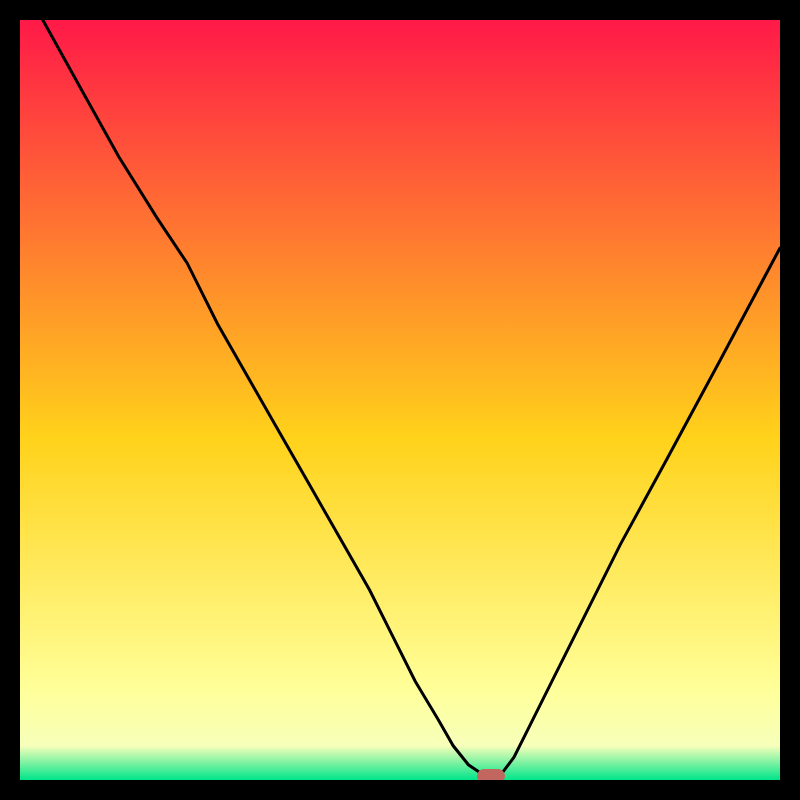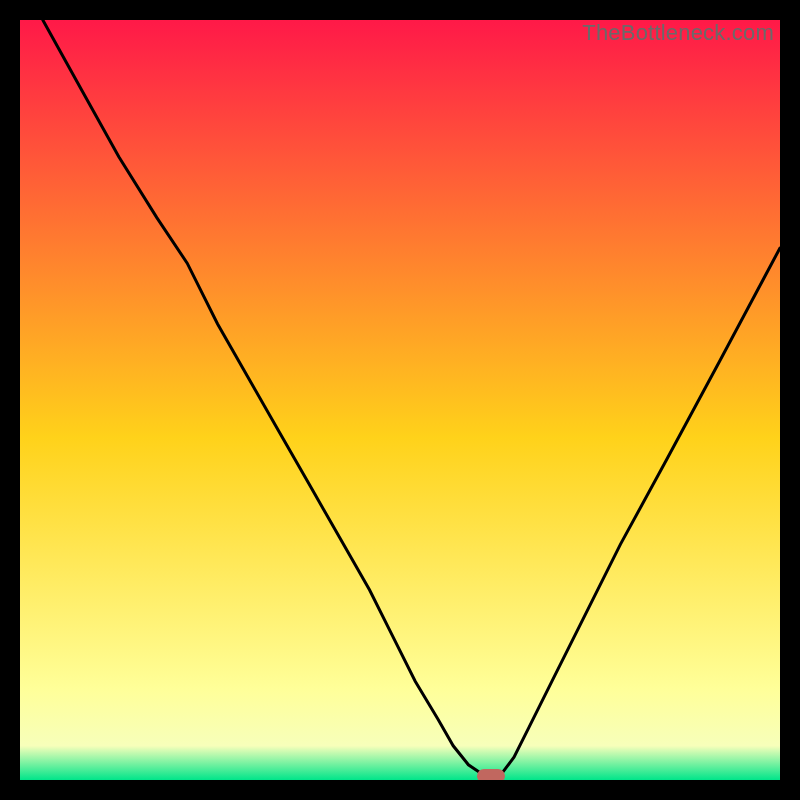--- a/index.html
+++ b/index.html
@@ -24,15 +24,14 @@
           <stop offset="0.955" stop-color="#f7ffba"></stop>
           <stop offset="1" stop-color="#00e58a"></stop>
         </linearGradient>
       </defs>
       <rect x="0" y="0" width="760" height="760" fill="url(#bg)"></rect>
       <path id="curve" fill="none" stroke-width="3" stroke-linecap="round" stroke="#000000" d="M 22.8 0.0 L 60.8 68.4 L 98.8 136.8 L 136.8 197.6 L 167.2 243.2 L 197.6 304.0 L 228.0 357.2 L 258.4 410.4 L 288.8 463.6 L 319.2 516.8 L 349.6 570.0 L 372.4 615.6 L 395.2 661.2 L 418.0 699.2 L 433.2 725.8 L 448.4 744.8 L 459.8 752.4 L 467.4 756.2 L 475.0 756.2 L 482.6 752.4 L 494.0 737.2 L 509.2 706.8 L 532.0 661.2 L 562.4 600.4 L 600.4 524.4 L 646.0 440.8 L 699.2 342.0 L 760.0 228.0"></path>
     </svg>
 
     <div class="marker" id="marker" style="left: 471.2px; top: 756.2px;"></div>
 
-    <div class="watermark">TheBottleneck.com</div>
   </div>
 </div>
 
 </body></html>

